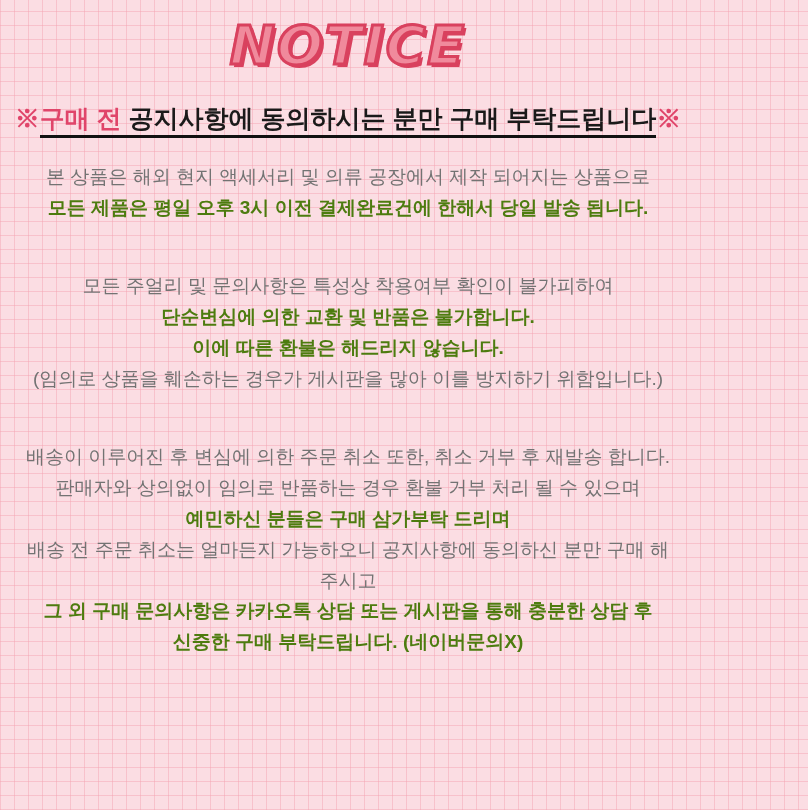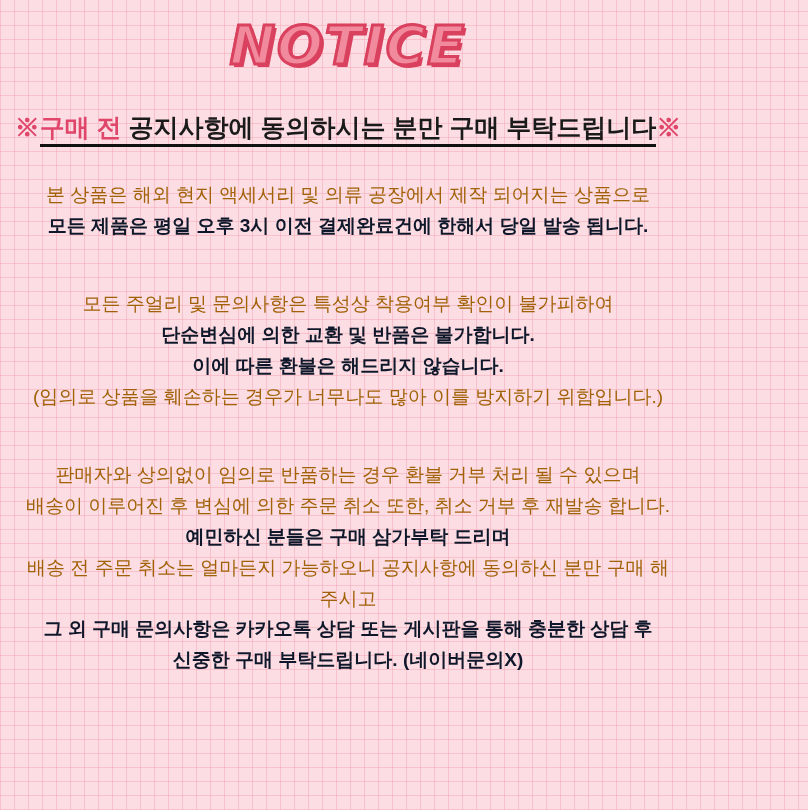--- a/index.html
+++ b/index.html
@@ -37,40 +37,40 @@
       3px 3px 0 #d9415e,
       -1px -1px 0 #d9415e;
     line-height: 1.1;
   }
   .heading-row {
     margin-top: 22px;
     font-size: 25px;
     font-weight: bold;
     color: #1a1a1a;
     line-height: 1.3;
-    padding: 14px 14px;
+    padding: 5px 14px;
   }
   .heading-row .u {
     border-bottom: 3px solid #111;
     padding-bottom: 3px;
   }
   .heading-row .pink {
     color: #e0456a;
   }
   .block {
     margin-top: 22px;
     padding: 0 18px;
   }
   .line {
     font-size: 19px;
     line-height: 1.62;
-    color: #a16207;
+    color: #737373;
   }
   .line.pink {
-    color: #0f172a;
+    color: #4d7c0f;
     font-weight: bold;
   }
   .gap-lg { height: 26px; }
 </style>
 </head>
 <body>
 
 <div class="page">
 
   <h1 class="notice-title">NOTICE</h1>
@@ -83,27 +83,27 @@
     <div class="line">본 상품은 해외 현지 액세서리 및 의류 공장에서 제작 되어지는 상품으로</div>
     <div class="line pink">모든 제품은 평일 오후 3시 이전 결제완료건에 한해서 당일 발송 됩니다.</div>
   </div>
 
   <div class="gap-lg"></div>
 
   <div class="block">
     <div class="line">모든 주얼리 및 문의사항은 특성상 착용여부 확인이 불가피하여</div>
     <div class="line pink">단순변심에 의한 교환 및 반품은 불가합니다.</div>
     <div class="line pink">이에 따른 환불은 해드리지 않습니다.</div>
-    <div class="line">(임의로 상품을 훼손하는 경우가 너무나도 많아 이를 방지하기 위함입니다.)</div>
+    <div class="line">(임의로 상품을 훼손하는 경우가 게시판을 많아 이를 방지하기 위함입니다.)</div>
   </div>
 
   <div class="gap-lg"></div>
 
   <div class="block">
+    <div class="line">배송이 이루어진 후 변심에 의한 주문 취소 또한, 취소 거부 후 재발송 합니다.</div>
     <div class="line">판매자와 상의없이 임의로 반품하는 경우 환불 거부 처리 될 수 있으며</div>
-    <div class="line">배송이 이루어진 후 변심에 의한 주문 취소 또한, 취소 거부 후 재발송 합니다.</div>
     <div class="line pink">예민하신 분들은 구매 삼가부탁 드리며</div>
     <div class="line">배송 전 주문 취소는 얼마든지 가능하오니 공지사항에 동의하신 분만 구매 해주시고</div>
     <div class="line pink">그 외 구매 문의사항은 카카오톡 상담 또는 게시판을 통해 충분한 상담 후</div>
     <div class="line pink">신중한 구매 부탁드립니다. (네이버문의X)</div>
   </div>
 
 </div>
 
 </body></html>

